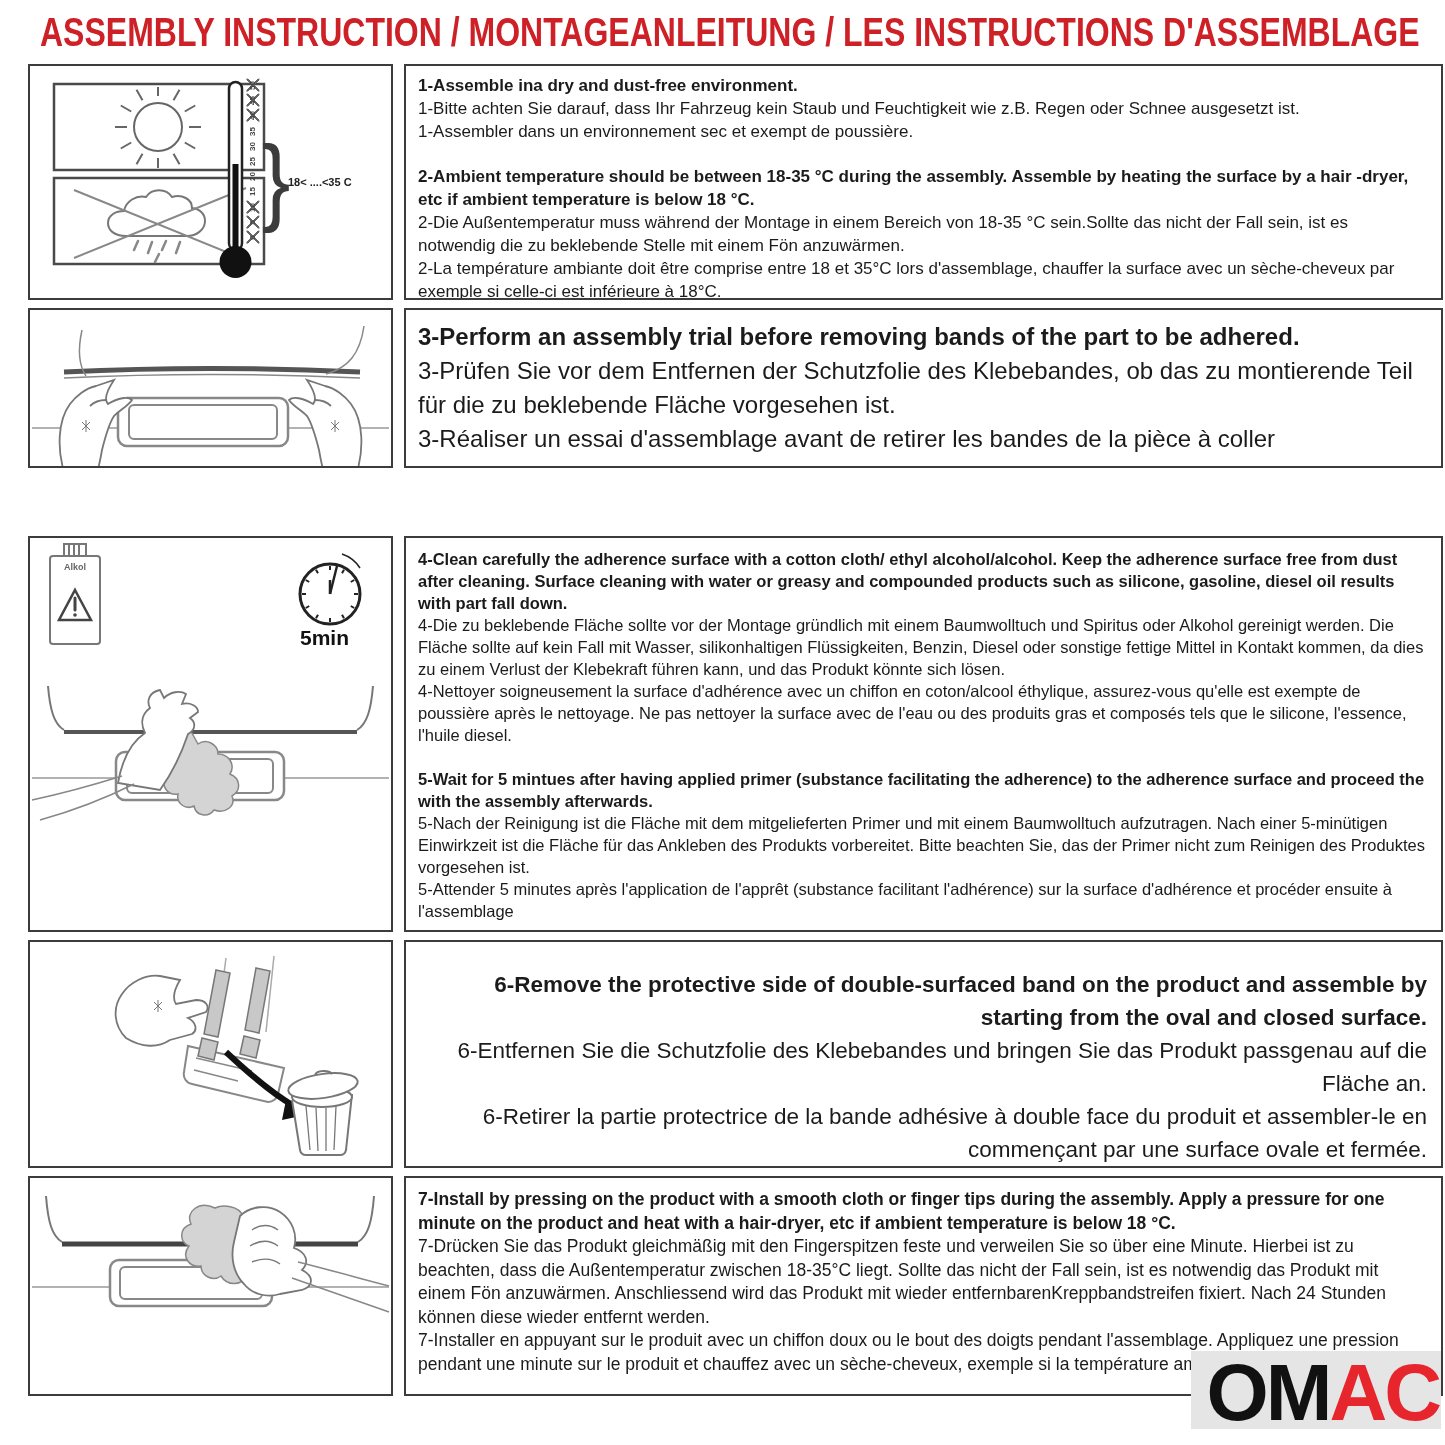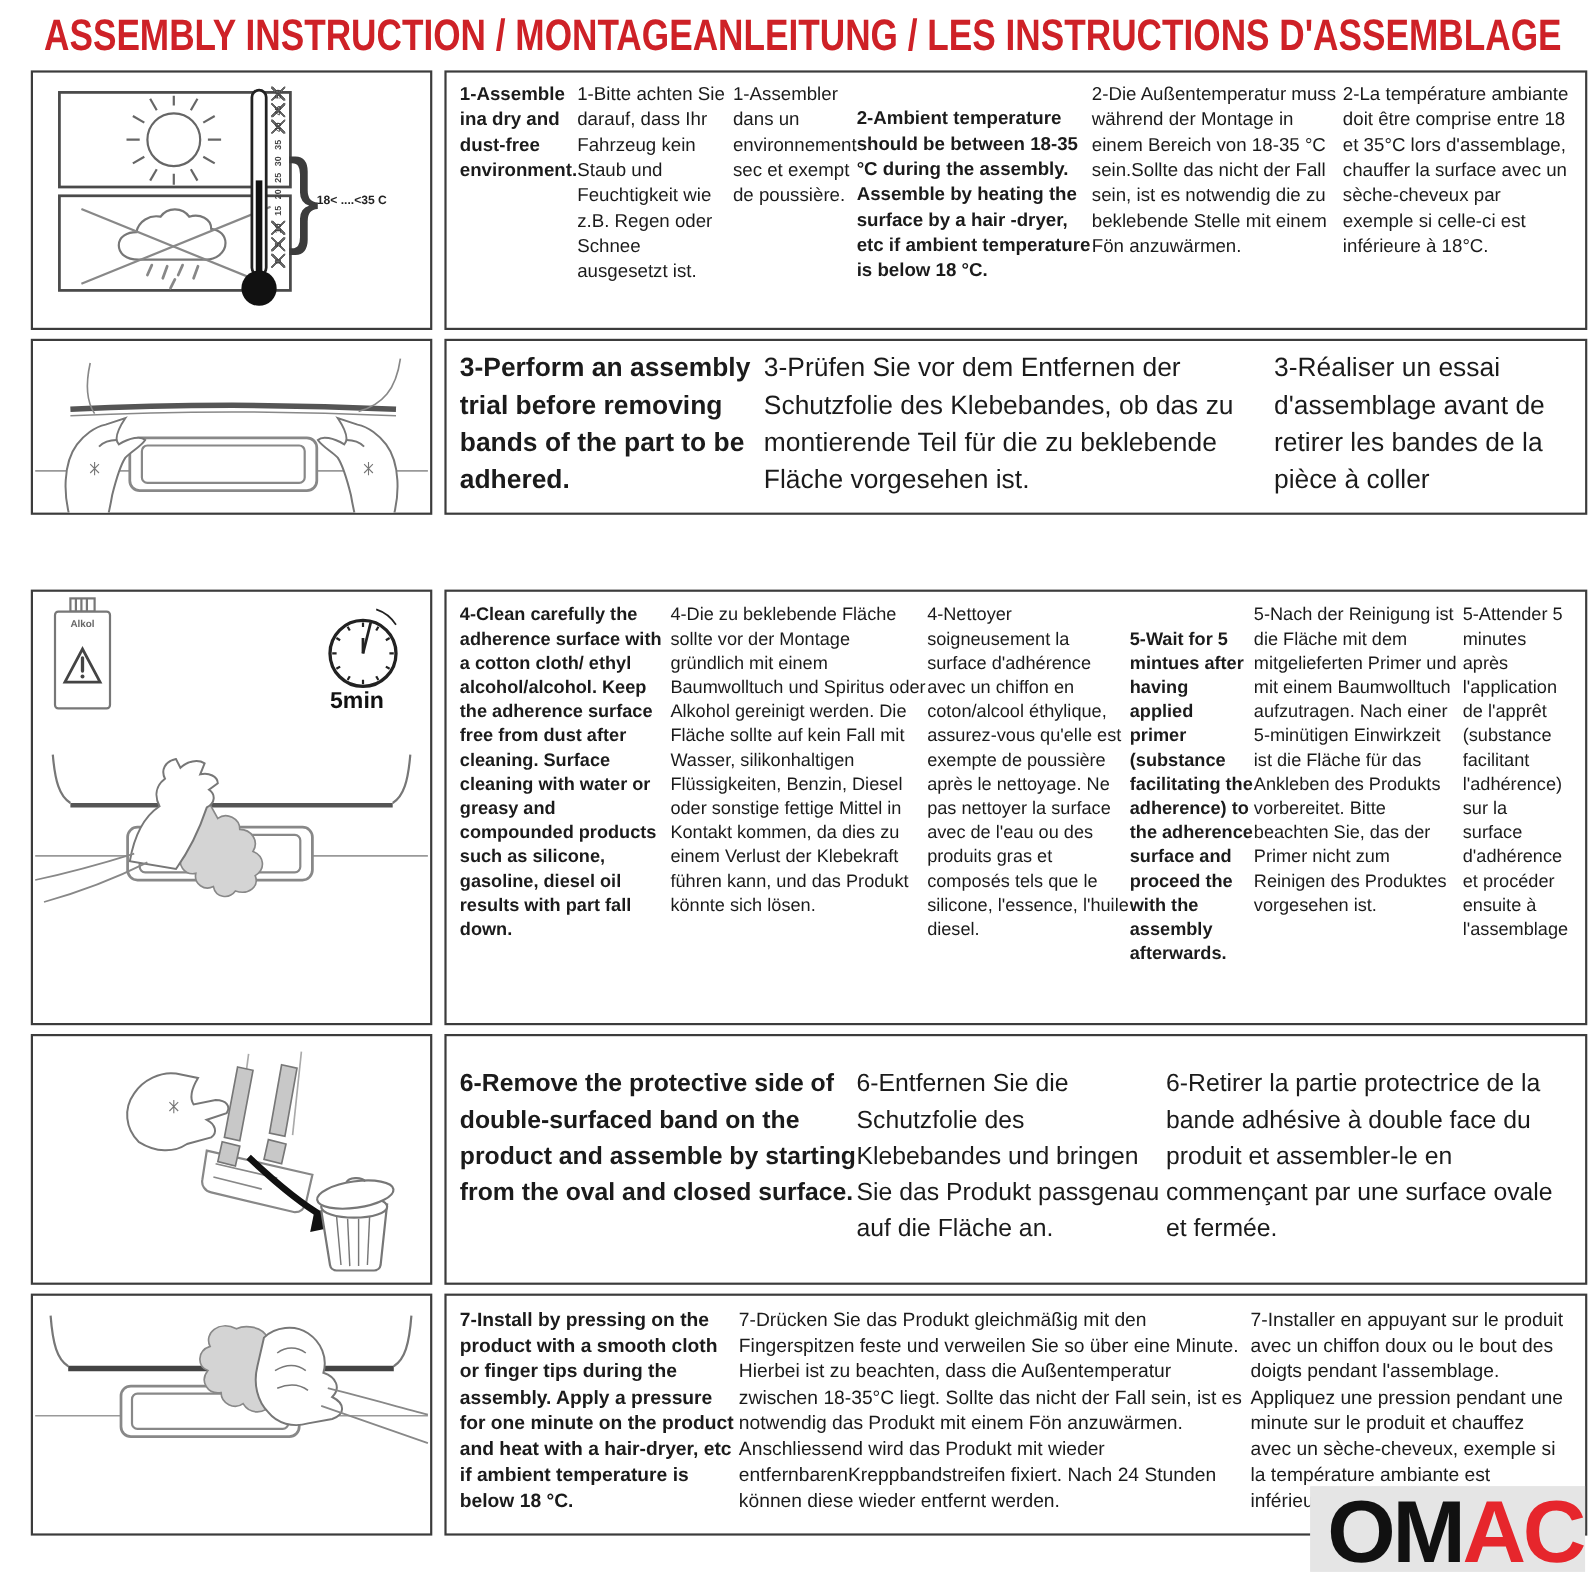--- a/index.html
+++ b/index.html
@@ -9,28 +9,28 @@
 
   .title{position:absolute;top:10px;left:40px;margin:0;white-space:nowrap;
          font-size:40px;font-weight:bold;color:#CE2127;
          transform:scaleX(.80);transform-origin:0 50%;letter-spacing:0;}
 
   .row{position:absolute;left:28px;width:1415px;display:grid;
        grid-template-columns:365px 1039px;column-gap:11px;}
   .r1{top:64px;height:236px;}
   .r2{top:308px;height:160px;}
   .r3{top:536px;height:396px;}
-  .r4{top:940px;height:228px;}
+  .r4{top:940px;height:228px;text-align:right;}
   .r5{top:1176px;height:220px;}
 
   .illus{border:2px solid #3c3c3c;background:#fff;position:relative;overflow:hidden;}
   .illus svg{position:absolute;left:0;top:0;display:block;}
 
   .text{border:2px solid #3c3c3c;background:#fff;padding:8px 14px 8px 12px;
-        overflow:hidden;display:flex;flex-direction:row;}
+        overflow:hidden;display:flex;flex-direction:column;}
   .text p{margin:0;}
   .b{font-weight:bold;}
   .gap{margin-top:22px !important;}
   .fs-s{font-size:17px;line-height:23px;}
   .fs-s3{font-size:16.5px;line-height:22px;padding-top:10px;}
   .fs-l{font-size:24px;line-height:34px;justify-content:center;}
   .fs-m{font-size:22.5px;line-height:33px;padding-top:26px;}
   .fs-r5{font-size:17.5px;line-height:23.5px;padding-top:10px;}
 
   

